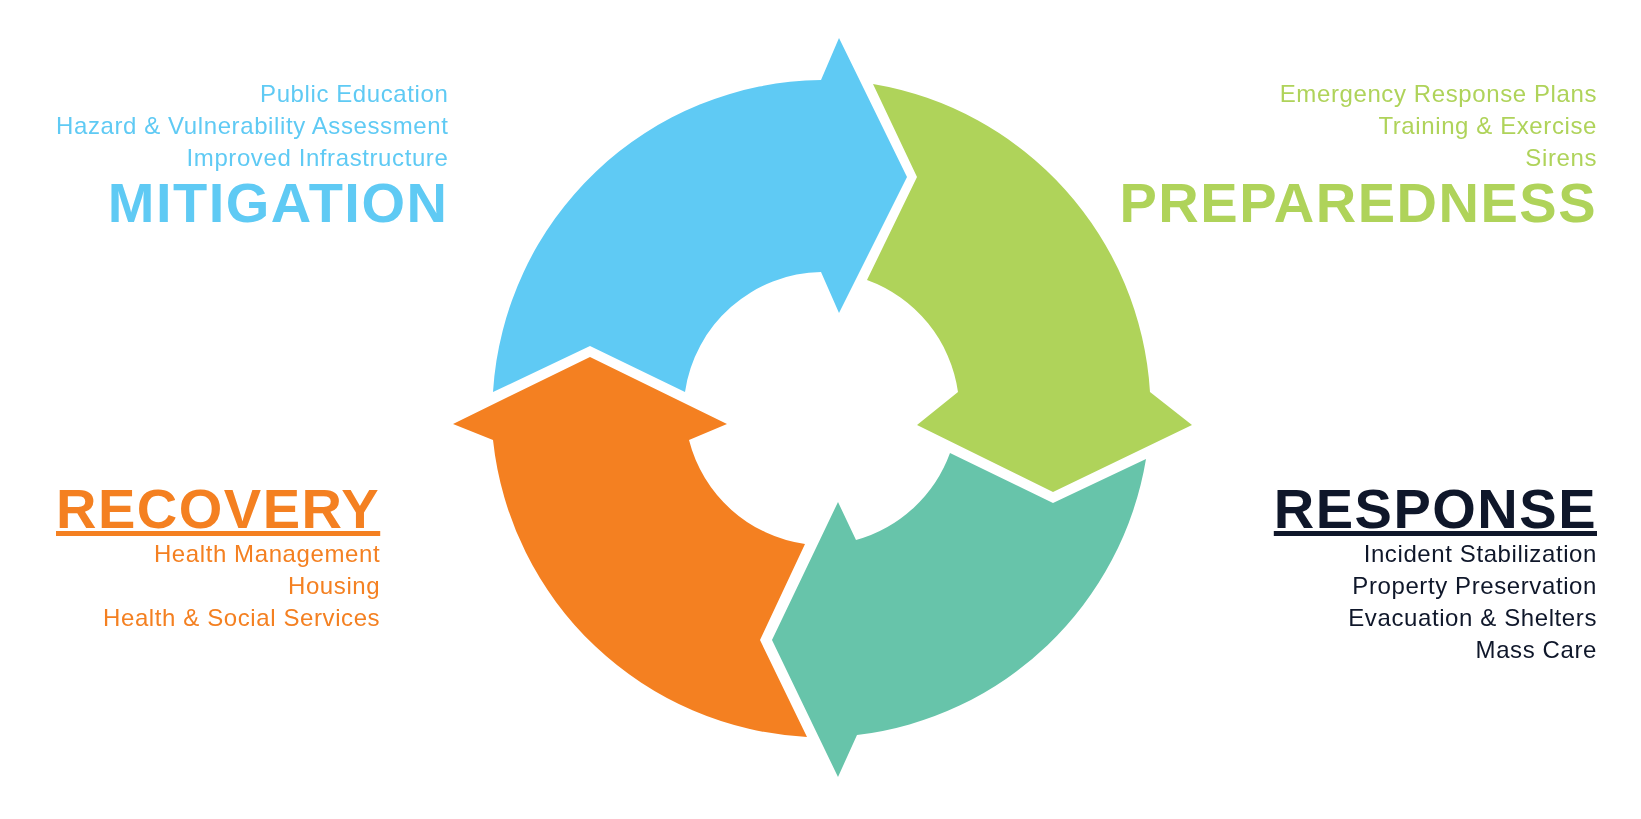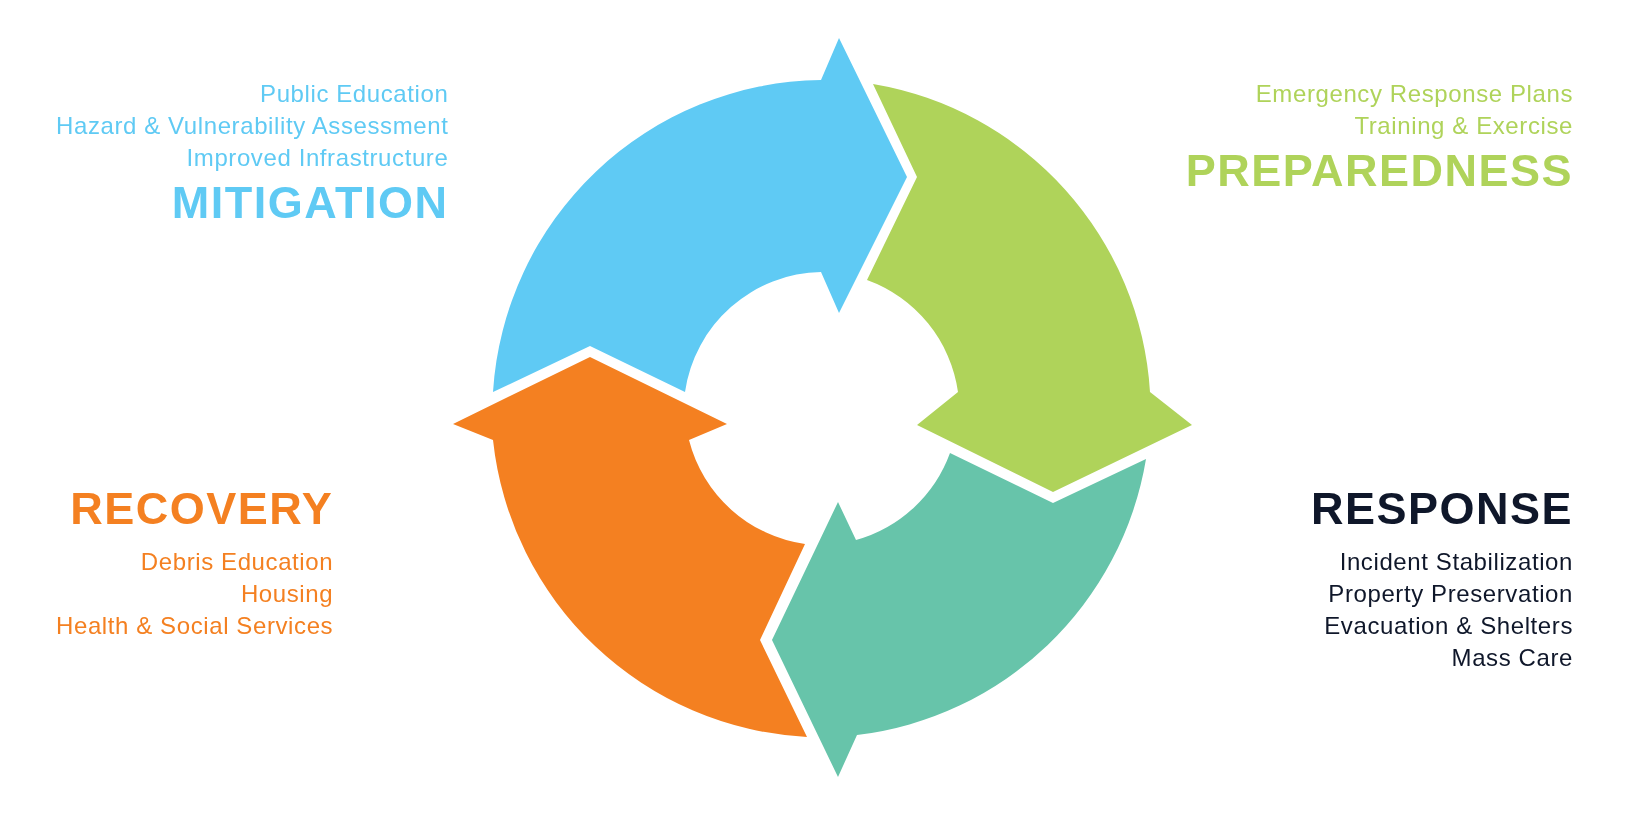--- a/index.html
+++ b/index.html
@@ -1,30 +1,30 @@
 <!DOCTYPE html>
 <html><head>
 <meta charset="utf-8">
 <style>
   html, body { margin: 0; padding: 0; background: #ffffff; }
   body { width: 1641px; height: 819px; position: relative; overflow: hidden;
          font-family: "Liberation Sans", "DejaVu Sans", sans-serif; }
   .cycle { position: absolute; left: 0; top: 0; width: 1641px; height: 819px; }
   .block { position: absolute; }
   .block.left { left: 56px; text-align: right; }
-  .block.right { right: 68px; text-align: right; }
+  .block.right { right: 44px; text-align: right; }
   .item { font-size: 24px; line-height: 32px; letter-spacing: 0.6px; white-space: nowrap; }
-  .title { font-size: 45px; font-weight: bold; letter-spacing: 1.5px; line-height: 50px; white-space: nowrap; }
+  .title { font-size: 56px; font-weight: bold; letter-spacing: 1.5px; line-height: 50px; white-space: nowrap; }
   #mitigation { top: 78px; color: #5fcaf4; }
   #mitigation .title { margin-top: 4px; }
   #preparedness { top: 78px; color: #afd35a; }
   #preparedness .title { margin-top: 4px; }
   #recovery { top: 484px; color: #f48021; }
   #response { top: 484px; color: #0f172a; }
-  #recovery .title, #response .title { margin-bottom: 12px; }
+  #recovery .title, #response .title { margin-bottom: 4px; text-decoration: underline; }
 </style>
 </head>
 <body>
 
 <svg class="cycle" viewBox="0 0 1641 819" xmlns="http://www.w3.org/2000/svg">
   <path fill="#5fcaf4" d="M 493,392 A 333 333 0 0 1 821,80 L 839,38 L 907,177 L 839,313 L 821,272 A 140 140 0 0 0 685,392 L 590,346 Z"></path>
   <path fill="#afd35a" d="M 873,84 A 333 333 0 0 1 1150,392 L 1192,425 L 1053,492 L 917,425 L 958,392 A 140 140 0 0 0 867,280 L 917,177 Z"></path>
   <path fill="#67c4aa" d="M 1146,459 A 333 333 0 0 1 857,735 L 838,777 L 772,640 L 838,502 L 856,540 A 140 140 0 0 0 950,453 L 1053,503 Z"></path>
   <path fill="#f48021" d="M 807,737 A 333 333 0 0 1 493,440 L 453,424 L 590,357 L 727,424 L 689,440 A 140 140 0 0 0 805,544 L 760,640 Z"></path>
 </svg>
@@ -32,29 +32,30 @@
 <div class="block left" id="mitigation">
   <div class="item">Public Education</div>
   <div class="item">Hazard &amp; Vulnerability Assessment</div>
   <div class="item">Improved Infrastructure</div>
   <div class="title">MITIGATION</div>
 </div>
 
 <div class="block right" id="preparedness">
   <div class="item">Emergency Response Plans</div>
   <div class="item">Training &amp; Exercise</div>
+  <div class="item">Sirens</div>
   <div class="title">PREPAREDNESS</div>
 </div>
 
 <div class="block right" id="response">
   <div class="title">RESPONSE</div>
   <div class="item">Incident Stabilization</div>
   <div class="item">Property Preservation</div>
   <div class="item">Evacuation &amp; Shelters</div>
   <div class="item">Mass Care</div>
 </div>
 
 <div class="block left" id="recovery">
   <div class="title">RECOVERY</div>
-  <div class="item">Debris Education</div>
+  <div class="item">Health Management</div>
   <div class="item">Housing</div>
   <div class="item">Health &amp; Social Services</div>
 </div>
 
 </body></html>

